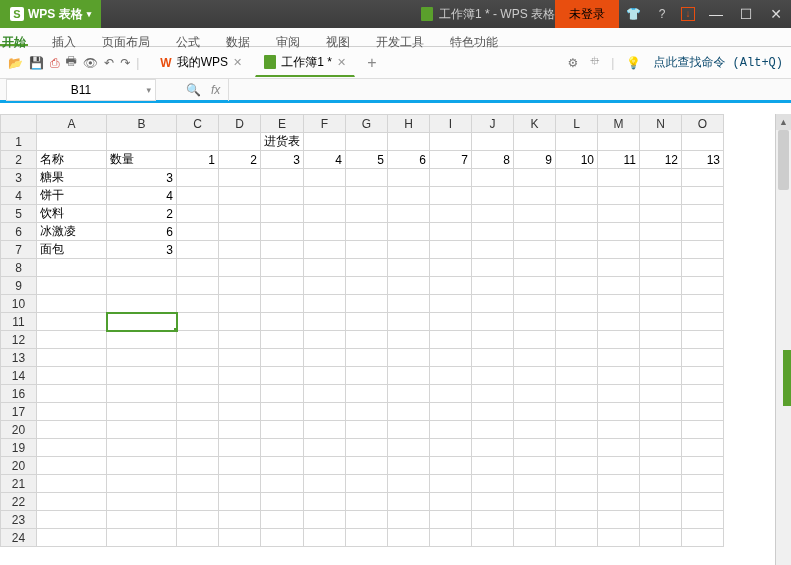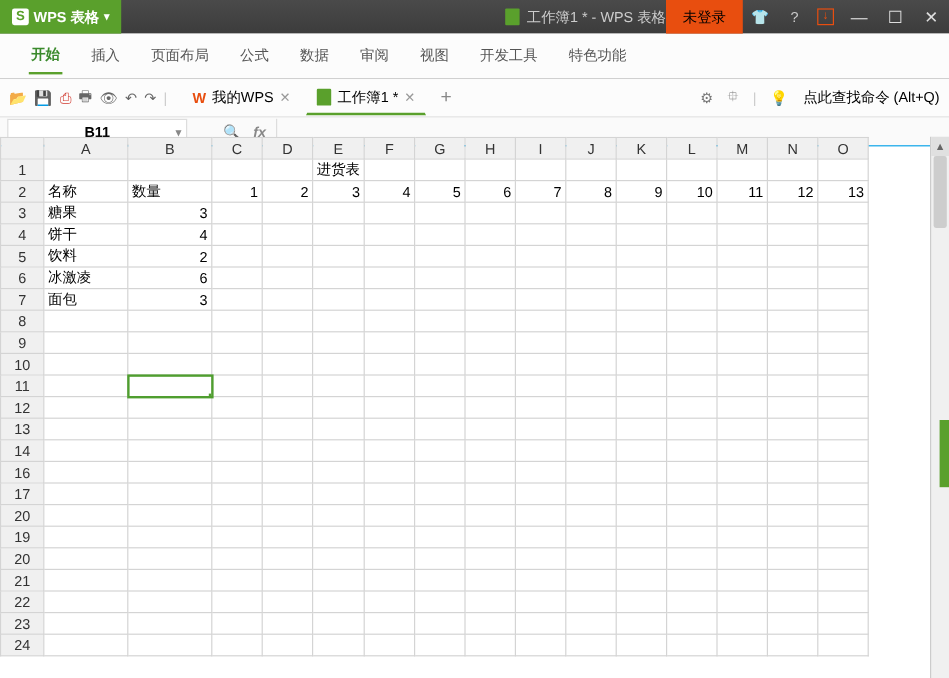--- a/index.html
+++ b/index.html
@@ -11,41 +11,41 @@
 .app-btn .logo { width: 14px; height: 14px; background: #fff; color: #5aa02c; text-align: center; line-height: 14px; border-radius: 2px; font-size: 11px; }
 .title-center { flex: 1; text-align: center; display: flex; align-items: center; justify-content: flex-end; gap: 6px; }
 .title-center .doc-icon { width: 12px; height: 14px; background: #5aa02c; border-radius: 1px; }
 .login { background: #e84e0f; color: #000000; padding: 0 14px; height: 28px; line-height: 28px; }
 .tray { display: flex; align-items: center; gap: 10px; padding: 0 6px; }
 .tray span { color: #ccc; cursor: pointer; width: 18px; text-align: center; }
 .win { display: flex; }
 .win span { width: 30px; height: 28px; text-align: center; line-height: 28px; color: #ddd; cursor: pointer; font-size: 14px; }
 
 
-.ribbon-tabs { height: 38px; display: flex; align-items: center; border-bottom: 1px solid #d0d0d0; padding-left: 24px; gap: 22px; background: #fcfcfc; }
+.ribbon-tabs { height: 19px; display: flex; border-bottom: 1px solid #d0d0d0; padding-left: 0; gap: 22px; background: #fcfcfc; }
 .ribbon-tabs span { color: #555; cursor: pointer; padding: 6px 2px; }
 .ribbon-tabs .active { color: #3a8a2c; border-bottom: 2px solid #5aa02c; font-weight: bold; }
 
 
 .toolbar { height: 32px; display: flex; align-items: center; padding: 0 8px; gap: 8px; border-bottom: 1px solid #ddd; background: #fcfcfc; }
 .tool-left { display: flex; gap: 6px; align-items: center; }
 .tool-left span { cursor: pointer; color: #666; }
 .file-tabs { display: flex; align-items: center; gap: 4px; margin-left: 4px; }
 .ftab { display: flex; align-items: center; gap: 5px; padding: 4px 8px; border: 1px solid transparent; cursor: pointer; }
 .ftab.active { border-bottom: 2px solid #5aa02c; }
 .ftab .x { color: #999; font-size: 11px; }
 .w-icon { color: #e84e0f; font-weight: bold; }
 .s-icon { width: 12px; height: 14px; background: #5aa02c; border-radius: 1px; display: inline-block; }
 .plus { color: #888; padding: 0 8px; cursor: pointer; font-size: 16px; }
 .tool-right { margin-left: auto; display: flex; align-items: center; gap: 12px; color: #777; }
 .bulb { color: #e8a030; }
-.search-hint { color: #000000; }
-
-
-.formula-row { height: 24px; display: flex; align-items: center; border-bottom: 1px solid #0ea5e9; background: #fafafa; font-weight: bold; }
+.search-hint { color: #0c4a6e; font-family: Liberation Mono, monospace; }
+
+
+.formula-row { height: 24px; display: flex; align-items: center; border-bottom: 3px solid #0ea5e9; background: #fafafa; }
 .namebox { width: 150px; height: 22px; border: 1px solid #ddd; display: flex; align-items: center; justify-content: center; margin-left: 6px; background: #fff; position: relative; }
 .namebox .dd { position: absolute; right: 4px; color: #888; font-size: 9px; }
 .fx-area { display: flex; align-items: center; gap: 10px; margin-left: 30px; color: #888; }
 .formula-input { flex: 1; height: 22px; border-left: 1px solid #ddd; margin-left: 8px; padding-left: 4px; }
 
 
 .grid-wrap { position: absolute; top: 114px; left: 0; right: 16px; bottom: 0; overflow: hidden; }
 table.sheet { border-collapse: collapse; table-layout: fixed; }
 table.sheet th, table.sheet td { border: 1px solid #d4d4d4; height: 18px; overflow: hidden; white-space: nowrap; background: #fff; }
 table.sheet th { background: #f0f0f0; font-weight: normal; color: #333; text-align: center; }

